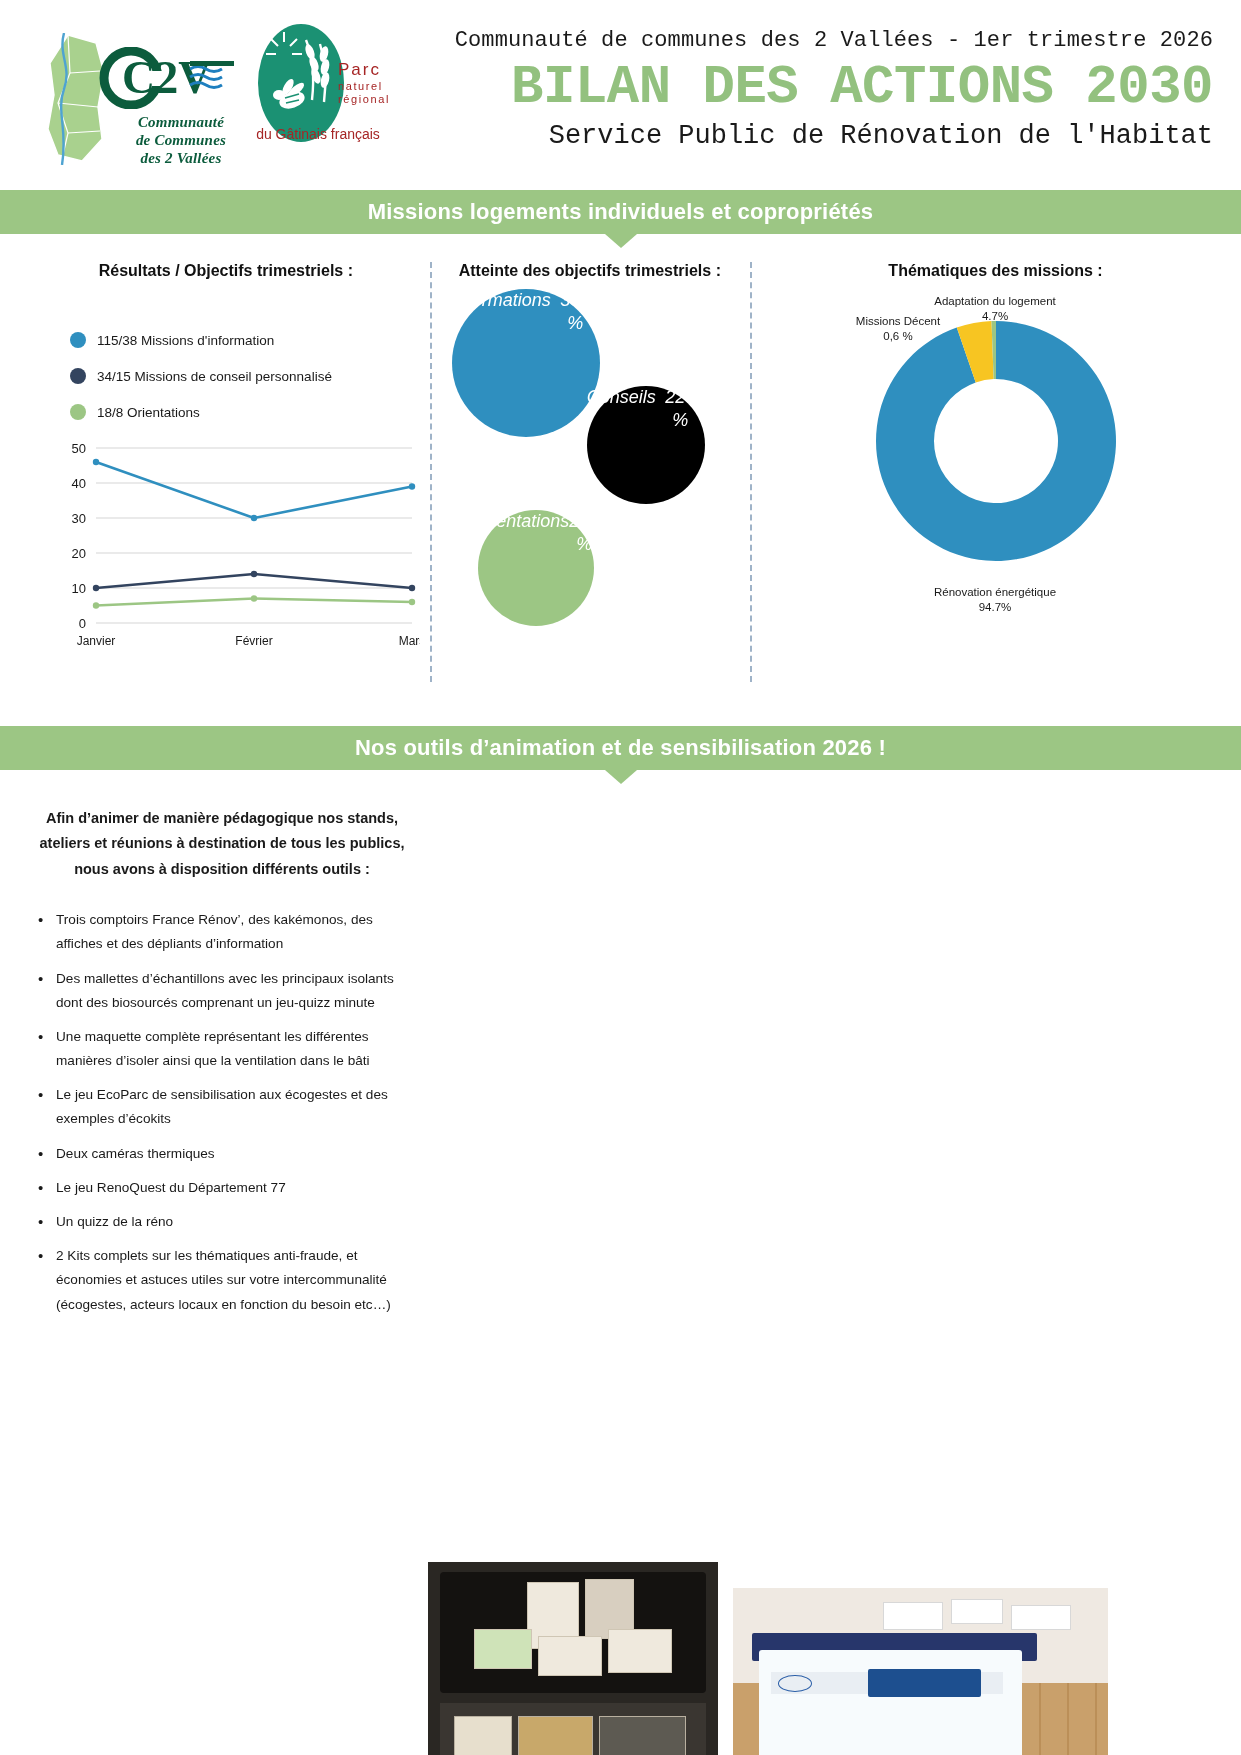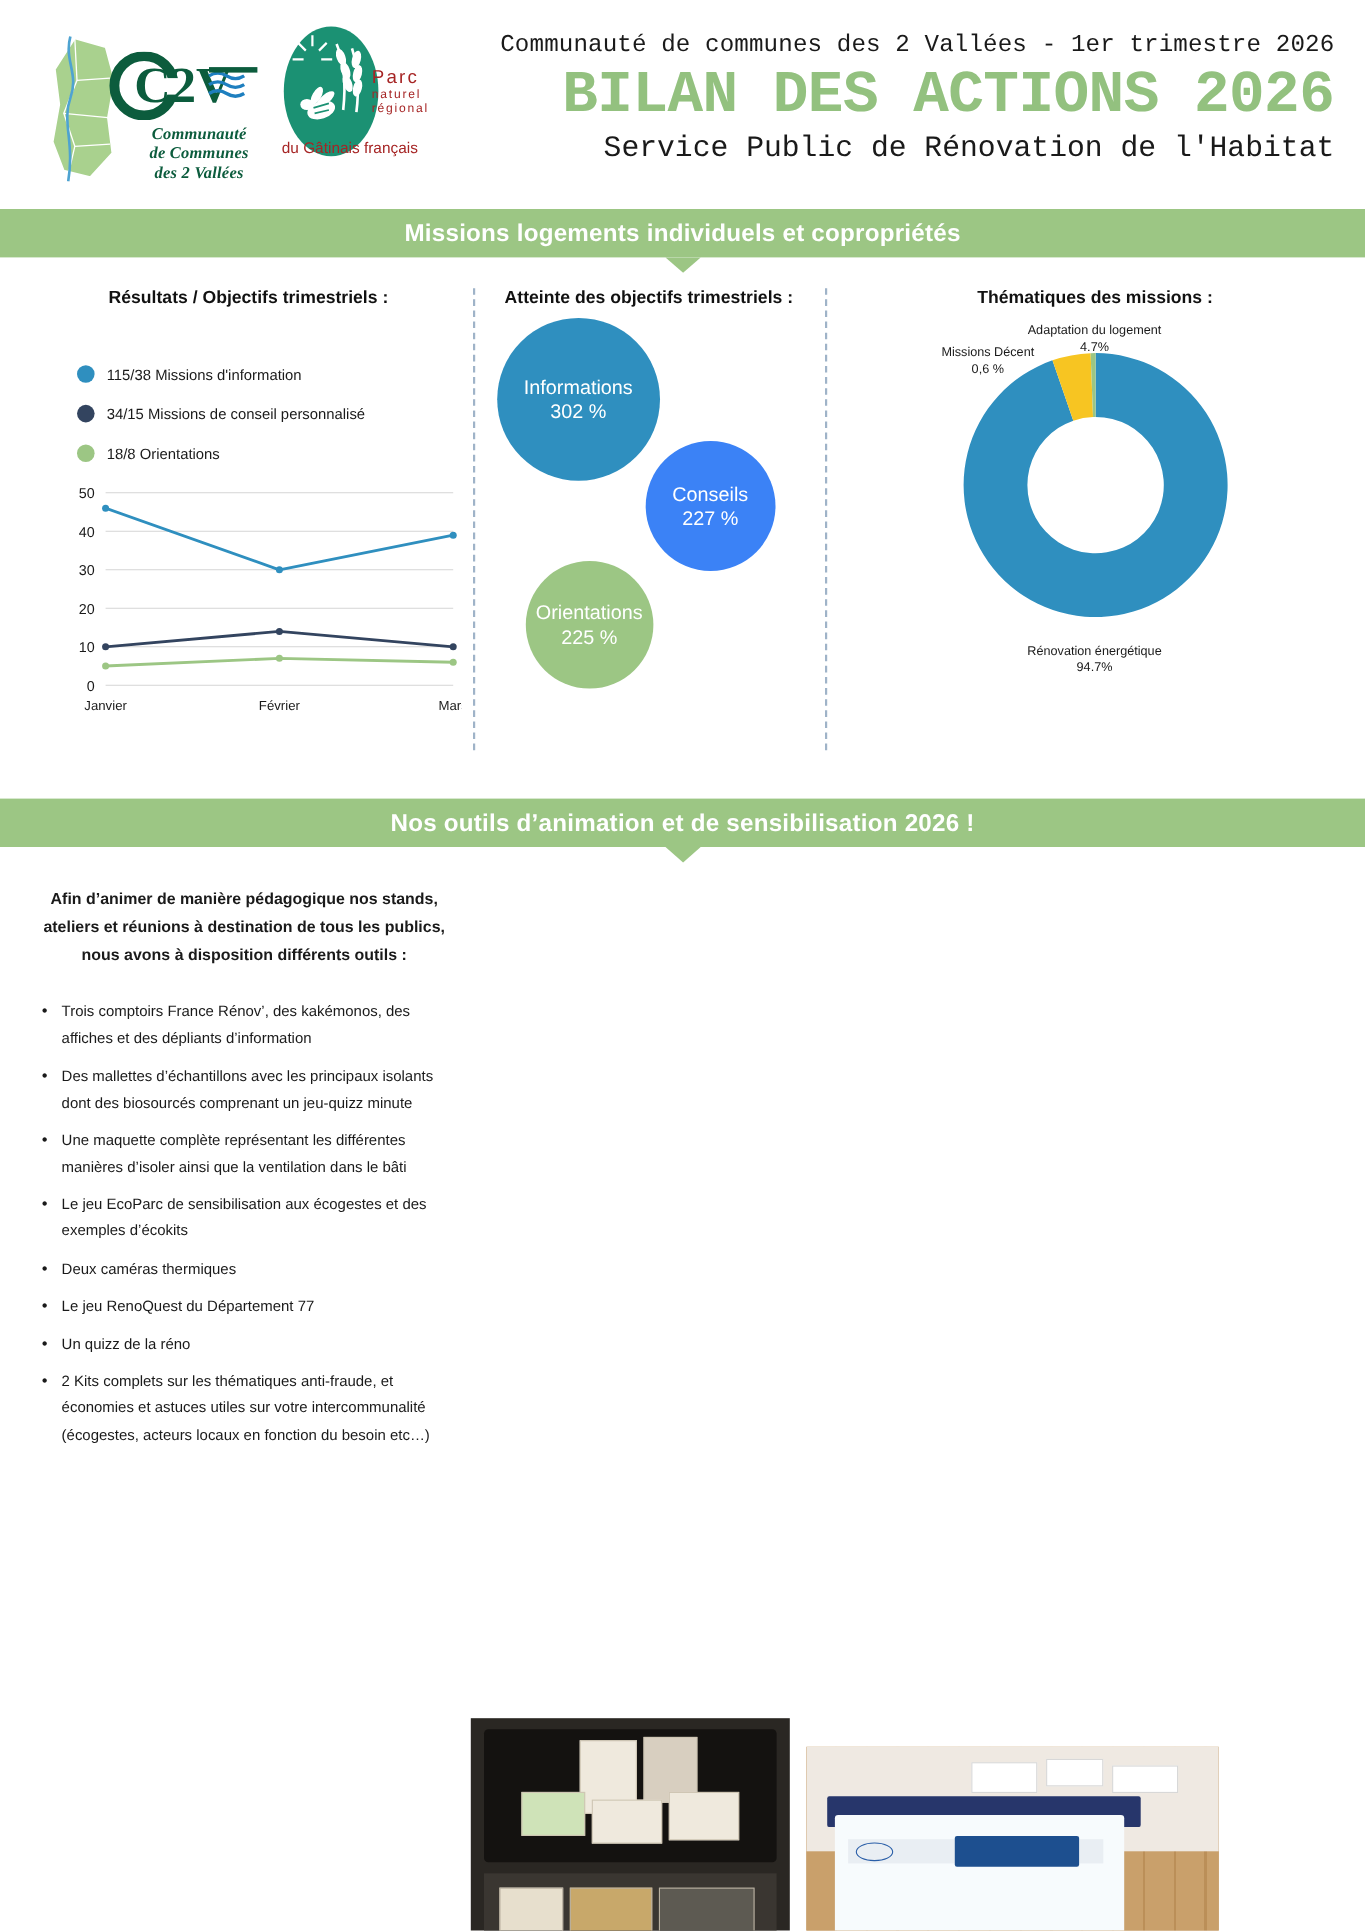--- a/index.html
+++ b/index.html
@@ -87,22 +87,22 @@
   .legend .dot { width:16px; height:16px; border-radius:50%; flex:none; }
   .legend .lbl { font-size:13.5px; color:#1a1a1a; }
 
   
   .linechart { position:relative; margin:12px 0 0 28px; width:370px; height:215px; }
   .linechart svg { position:absolute; left:0; top:0; }
 
   
   .bubble {
     position:absolute; border-radius:50%;
-    display:flex; flex-direction:column; align-items:center; justify-content:center;
-    color:#ffffff; text-align:center; line-height:1.25;
+    display:flex; flex-direction:row; align-items:flex-start; justify-content:center;
+    color:#ffffff; text-align:center; line-height:1.25;font-style:italic;
   }
   .bubble .name { font-size:18px; }
   .bubble .pct  { font-size:18px; }
 
   
   .donutwrap { position:relative; width:491px; height:400px; }
   .donutwrap svg { position:absolute; left:50%; top:36px; transform:translateX(-50%); }
   .dlabel { position:absolute; font-size:11.5px; color:#1a1a1a; text-align:center; line-height:1.3; }
 
   
@@ -202,21 +202,21 @@
         <div class="l1">Parc</div>
         <div class="l2">naturel</div>
         <div class="l3">régional</div>
       </div>
       <div class="gat">du Gâtinais français</div>
     </div>
   </div>
 
   <div class="titleblock">
     <div class="kicker">Communauté de communes des 2 Vallées - 1er trimestre 2026</div>
-    <div class="bigtitle">BILAN DES ACTIONS 2026</div>
+    <div class="bigtitle">BILAN DES ACTIONS 2030</div>
     <div class="subtitle">Service Public de Rénovation de l'Habitat</div>
   </div>
 </div>
 
 <div class="banner">
   <span>Missions logements individuels et copropriétés</span>
 </div>
 
 <div class="charts">
 
@@ -273,21 +273,21 @@
 
   <div class="col col-mid">
     <div class="vsep" style="left:0"></div>
     <div class="ctitle">Atteinte des objectifs trimestriels :</div>
 
     <div class="bubble" style="left:22px;top:55px;width:148px;height:148px;background:#2f8fbf">
       <span class="name">Informations</span>
       <span class="pct">302 %</span>
     </div>
 
-    <div class="bubble" style="left:157px;top:167px;width:118px;height:118px;background:#3b82f6">
+    <div class="bubble" style="left:157px;top:152px;width:118px;height:118px;background:#000000">
       <span class="name">Conseils</span>
       <span class="pct">227 %</span>
     </div>
 
     <div class="bubble" style="left:48px;top:276px;width:116px;height:116px;background:#9cc684">
       <span class="name">Orientations</span>
       <span class="pct">225 %</span>
     </div>
   </div>
 

